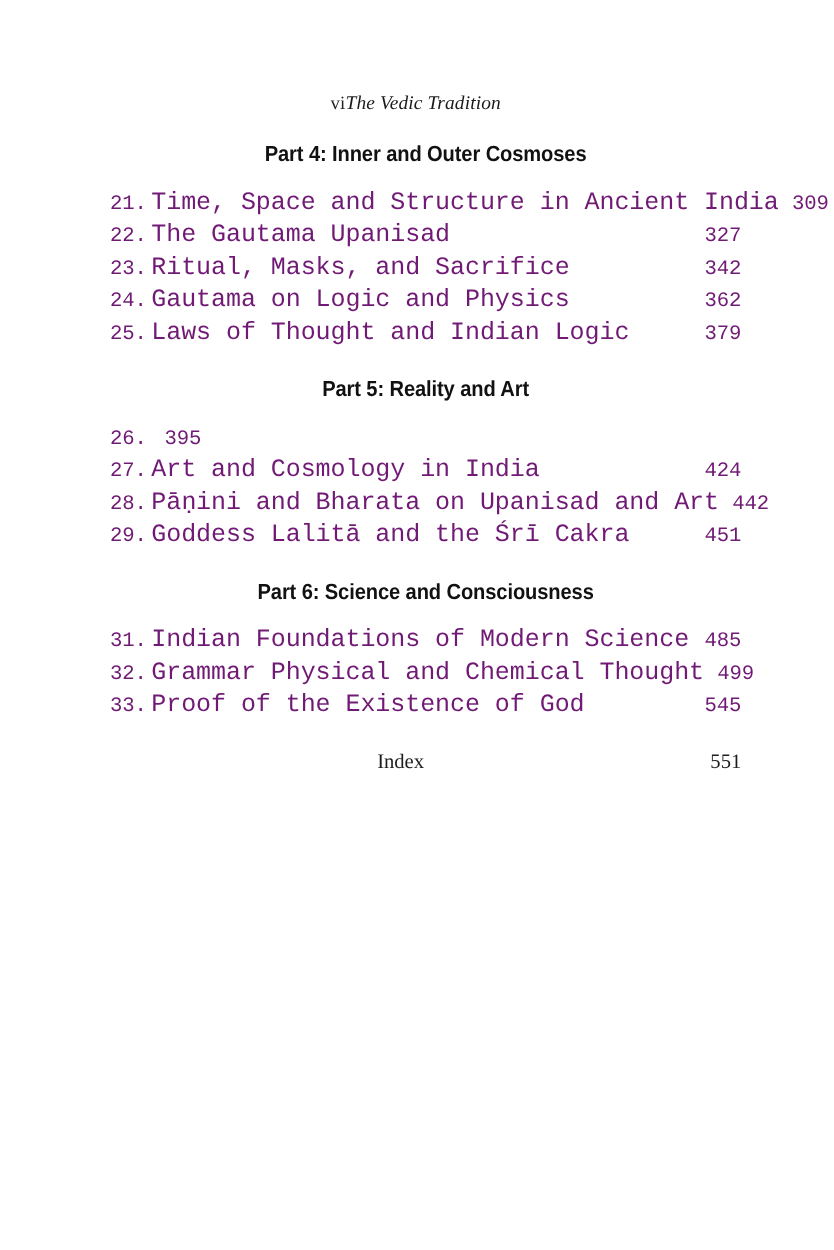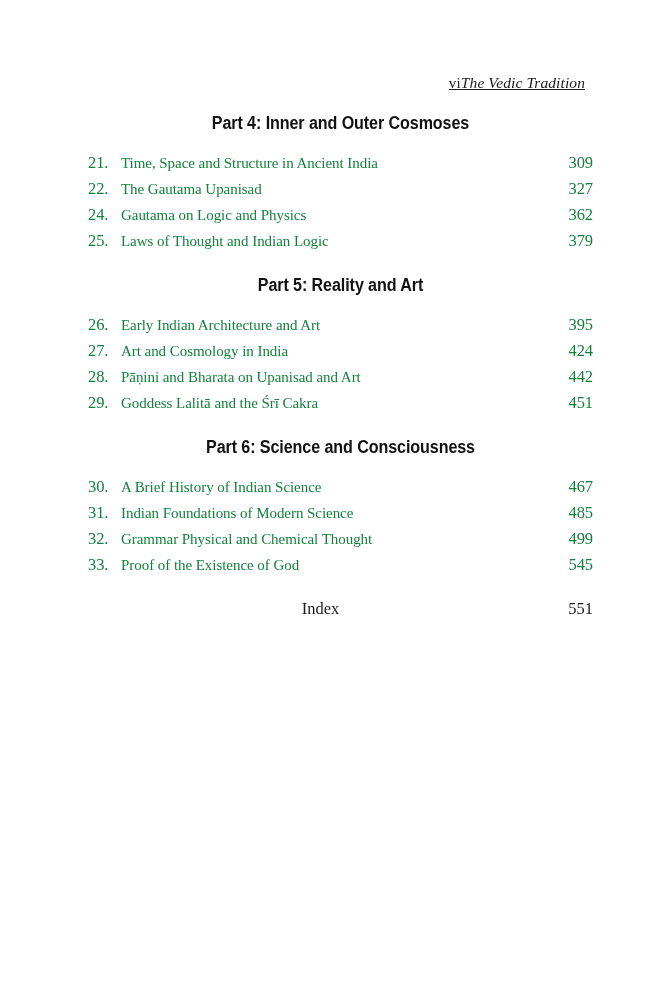--- a/index.html
+++ b/index.html
@@ -27,22 +27,21 @@
 
   
   .running-head {
     position: absolute;
     left: 80px;
     top: 74px;
     width: 505px;
     height: 22px;
     display: flex;
     align-items: baseline;
-    justify-content: flex-end;
-    text-decoration: underline;
+    justify-content: center;
   }
   .folio {
     font-family: "Liberation Serif", serif;
     font-size: 15px;
     color: #232323;
     letter-spacing: 0.2px;
   }
   .book-title {
     font-family: "Liberation Serif", serif;
     font-style: italic;
@@ -77,33 +76,34 @@
     margin: 0;
     padding: 0;
     list-style: none;
   }
 
   .entry {
     display: flex;
     align-items: flex-end;
     height: 26px;
     font-size: 16.5px;
-    color: #15803d;
+    color: #701a75;
     line-height: 26px;
+    font-family: Liberation Mono, monospace;
   }
   .entry-num {
     width: 33px;
     flex: 0 0 33px;
     text-align: left;
     font-size: 16.5px;
     letter-spacing: -0.1px;
   }
   .entry-title {
     flex: 1 1 auto;
-    font-size: 15px;
+    font-size: 20px;
     letter-spacing: -0.05px;
     white-space: nowrap;
   }
   .entry-page {
     flex: 0 0 40px;
     text-align: right;
     font-size: 16.5px;
     letter-spacing: -0.1px;
   }
 
@@ -150,41 +150,45 @@
           <span class="entry-num">21.</span>
           <span class="entry-title">Time, Space and Structure in Ancient India</span>
           <span class="entry-page">309</span>
         </li>
         <li class="entry">
           <span class="entry-num">22.</span>
           <span class="entry-title">The Gautama Upanisad</span>
           <span class="entry-page">327</span>
         </li>
         <li class="entry">
+          <span class="entry-num">23.</span>
+          <span class="entry-title">Ritual, Masks, and Sacrifice</span>
+          <span class="entry-page">342</span>
+        </li>
+        <li class="entry">
           <span class="entry-num">24.</span>
           <span class="entry-title">Gautama on Logic and Physics</span>
           <span class="entry-page">362</span>
         </li>
         <li class="entry">
           <span class="entry-num">25.</span>
           <span class="entry-title">Laws of Thought and Indian Logic</span>
           <span class="entry-page">379</span>
         </li>
       </ul>
     </div>
 
     <div class="gap-after-entries"></div>
 
     <div class="part-block">
       <div class="part-heading">Part 5: Reality and Art</div>
       <div class="gap-after-heading"></div>
       <ul class="entries">
         <li class="entry">
           <span class="entry-num">26.</span>
-          <span class="entry-title">Early Indian Architecture and Art</span>
           <span class="entry-page">395</span>
         </li>
         <li class="entry">
           <span class="entry-num">27.</span>
           <span class="entry-title">Art and Cosmology in India</span>
           <span class="entry-page">424</span>
         </li>
         <li class="entry">
           <span class="entry-num">28.</span>
           <span class="entry-title">Pāṇini and Bharata on Upanisad and Art</span>
@@ -198,25 +202,20 @@
       </ul>
     </div>
 
     <div class="gap-after-entries"></div>
 
     <div class="part-block">
       <div class="part-heading">Part 6: Science and Consciousness</div>
       <div class="gap-after-heading"></div>
       <ul class="entries">
         <li class="entry">
-          <span class="entry-num">30.</span>
-          <span class="entry-title">A Brief History of Indian Science</span>
-          <span class="entry-page">467</span>
-        </li>
-        <li class="entry">
           <span class="entry-num">31.</span>
           <span class="entry-title">Indian Foundations of Modern Science</span>
           <span class="entry-page">485</span>
         </li>
         <li class="entry">
           <span class="entry-num">32.</span>
           <span class="entry-title">Grammar Physical and Chemical Thought</span>
           <span class="entry-page">499</span>
         </li>
         <li class="entry">

